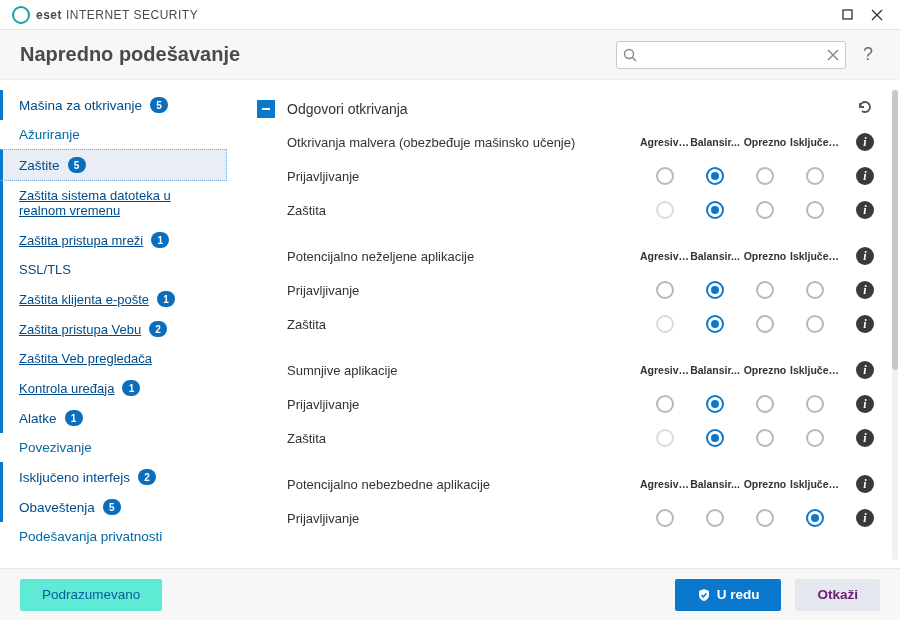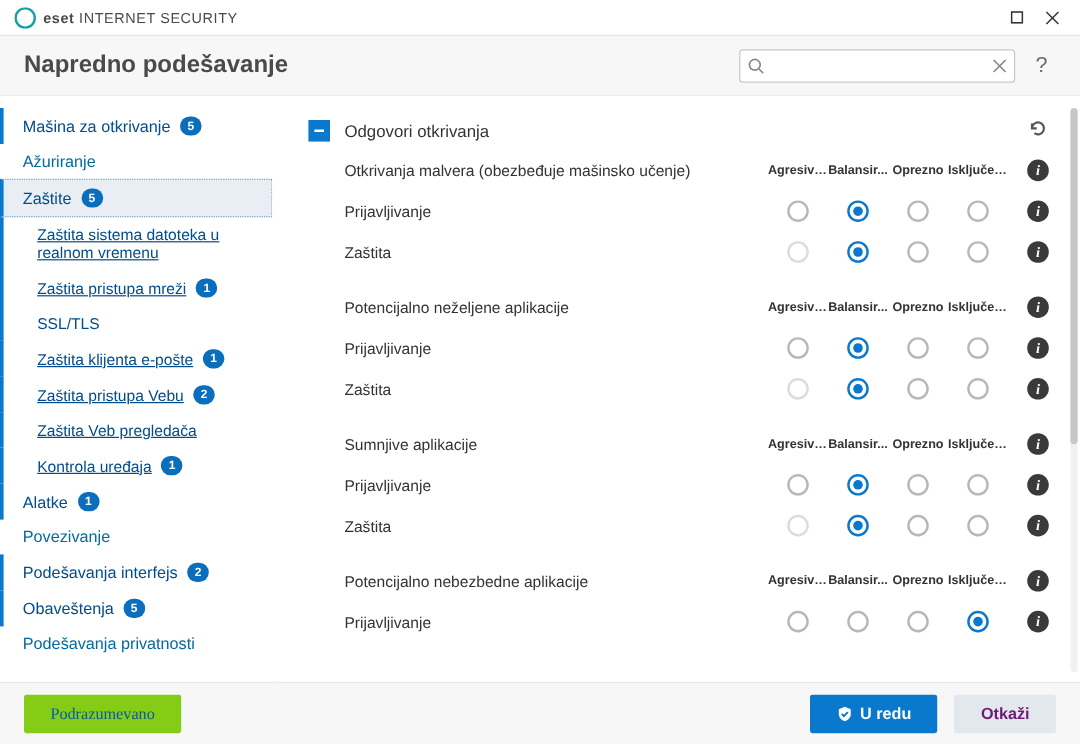--- a/index.html
+++ b/index.html
@@ -18,21 +18,21 @@
     .searchbox svg { flex-shrink:0; }
     .searchbox input { flex:1; border:none; outline:none; font-size:13px; margin:0 6px; }
     .helpbtn { width:24px; text-align:center; margin-left:10px; font-size:18px; color:#6b6b6b; cursor:pointer; }
 
     .body { display:flex; height:488px; }
 
     .sidebar { width:227px; padding:10px 0 0 0; background:#fff; overflow-y:auto; }
     .nav-item { display:flex; align-items:center; padding:7px 12px 7px 16px; cursor:pointer; border-left:3px solid transparent; color:#004c8c; font-size:13.5px; }
     .nav-item.expanded { border-left-color:#0a78cc; }
     .nav-item.selected { background:#e9eef4; border:1px dotted #7aa9d6; border-left:3px solid #0a78cc; }
-    .nav-item.sub { padding-left:28px; font-size:13px; }
+    .nav-item.sub { padding-left:16px; font-size:13px; }
     .nav-item .label { text-decoration:none; }
     .nav-item.underline .label { text-decoration:underline; }
     .nav-item.black { color:#0369a1; }
     .badge { display:inline-flex; min-width:18px; height:16px; border-radius:8px; background:#0a6ebd; color:#fff; font-size:10px; font-weight:700; align-items:center; justify-content:center; margin-left:8px; padding:0 5px; }
 
     .content { flex:1; background:#fff; position:relative; padding:14px 8px 0 0; overflow:hidden; }
     .panel { padding-left:30px; padding-right:18px; }
     .section-head { display:flex; align-items:center; padding:4px 0 14px 0; }
     .collapse { width:18px; height:18px; background:#0a78cc; display:flex; align-items:center; justify-content:center; margin-right:12px; cursor:pointer; }
     .section-title { font-weight:400; color:#333; font-size:14px; flex:1; }
@@ -52,21 +52,21 @@
     .rbtn { width:18px; height:18px; border:2px solid #b8b8b8; border-radius:50%; cursor:pointer; position:relative; }
     .rbtn.on { border-color:#0a78cc; }
     .rbtn.on::after { content:""; position:absolute; top:3px; left:3px; width:8px; height:8px; border-radius:50%; background:#0a78cc; }
     .rbtn.disabled { border-color:#dcdcdc; cursor:default; }
 
     .scrollbar { position:absolute; right:2px; top:10px; width:6px; height:470px; background:#f1f1f1; border-radius:3px; }
     .scrollbar .thumb { width:6px; height:280px; background:#c7c7c7; border-radius:3px; }
 
     .footer { height:52px; border-top:1px solid #e6e6e6; background:#f7f7f7; display:flex; align-items:center; padding:0 20px; }
     .btn { height:32px; padding:0 22px; border-radius:2px; font-size:13.5px; display:inline-flex; align-items:center; gap:6px; cursor:pointer; border:none; }
-    .btn.default { background:#84cc16; color:#0a5a9c;font-family:Liberation Serif, serif; }
+    .btn.default { background:#5eead4; color:#0a5a9c; }
     .btn.primary { background:#0a78cc; color:#fff; font-weight:700; }
     .btn.secondary { background:#e3e8ee; color:#701a75;font-weight:bold; }
     .footer-spacer { flex:1; }
   </style>
 </head>
 <body>
 
 <div class="titlebar">
   <div class="brand">
     <svg width="18" height="18" viewBox="0 0 18 18">
@@ -144,21 +144,21 @@
         <span class="badge">1</span>
       </div>
       <div class="nav-item expanded">
         <span class="label">Alatke</span>
         <span class="badge">1</span>
       </div>
       <div class="nav-item black">
         <span class="label">Povezivanje</span>
       </div>
       <div class="nav-item expanded">
-        <span class="label">Podešavanja interfejs</span>
+        <span class="label">Isključeno interfejs</span>
         <span class="badge">2</span>
       </div>
       <div class="nav-item expanded">
         <span class="label">Obaveštenja</span>
         <span class="badge">5</span>
       </div>
       <div class="nav-item black">
         <span class="label">Podešavanja privatnosti</span>
       </div>
     </div>

